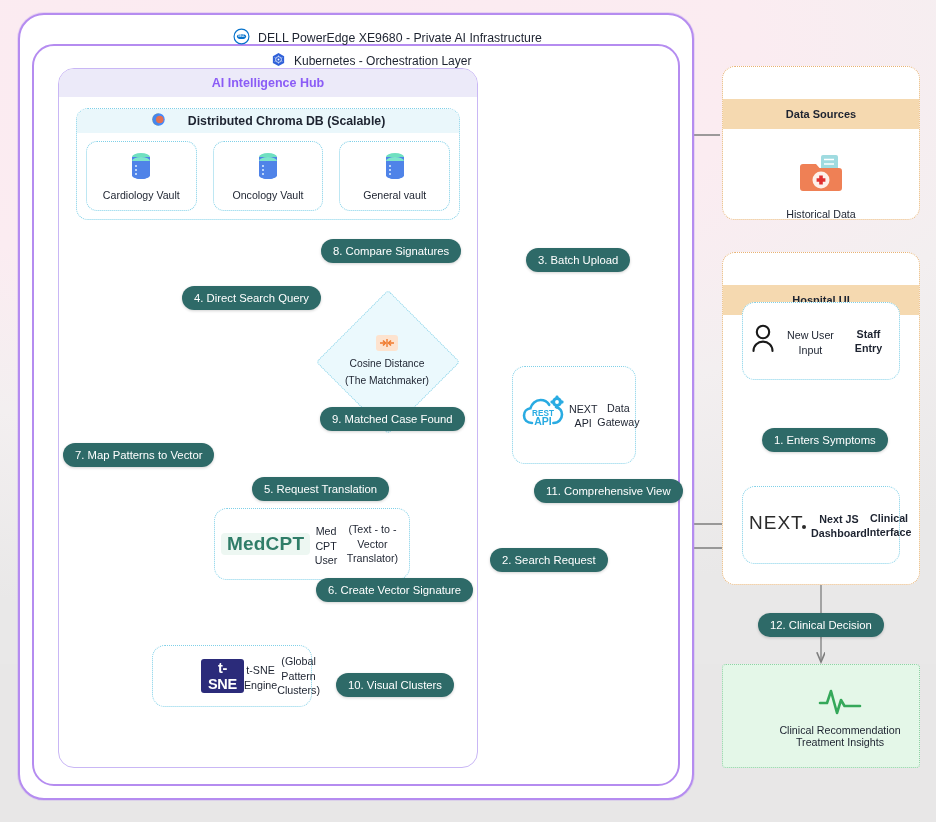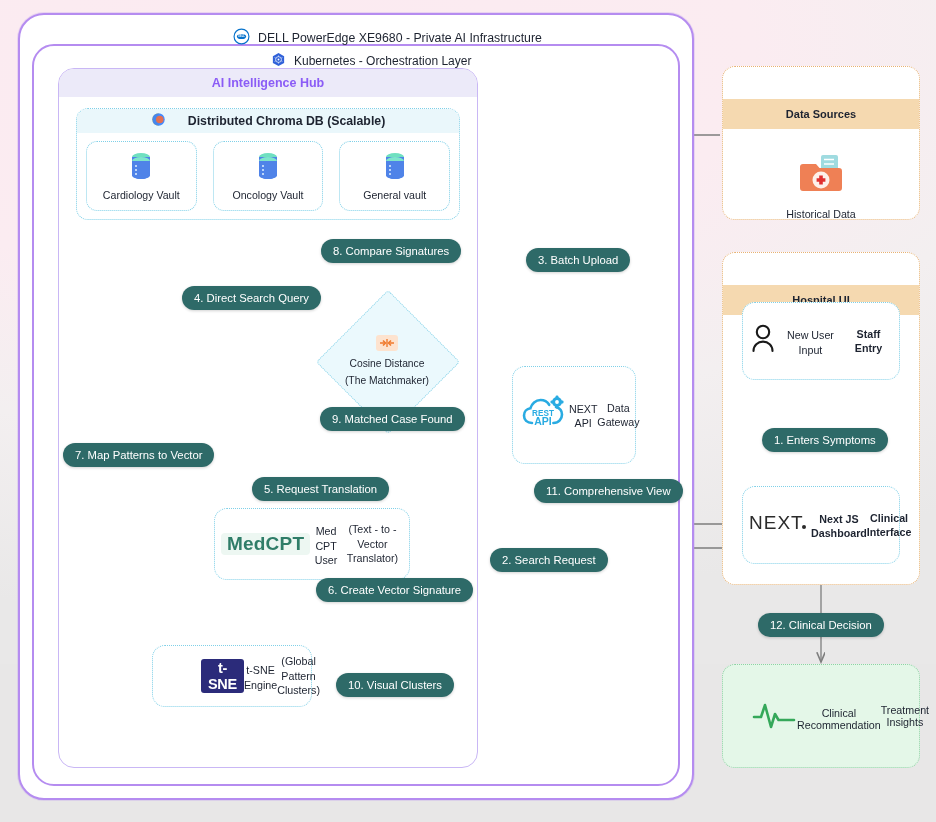--- a/index.html
+++ b/index.html
@@ -58,22 +58,22 @@
   .pill{position:absolute;background:#2e6a68;color:#fff;border-radius:13px;height:24px;
      display:flex;align-items:center;justify-content:center;padding:0 12px;white-space:nowrap;
      font-size:11.3px;box-shadow:0 1px 3px rgba(0,0,0,.18);}
 
   
   .panel{border:1.5px dotted #e8b272;border-radius:13px;background:#ffffff;overflow:hidden;}
   .panel-head{height:30px;background:#f5d9b0;display:flex;align-items:center;justify-content:center;
      font-size:11px;color:#1d2330;font-weight:600;margin-top:32px;}
   .panel-body{display:flex;flex-direction:column;align-items:center;justify-content:center;}
 
-  .green-node{border:1.5px dotted #8ed2a4;border-radius:13px;background:#e4f7e8;
-     display:flex;align-items:center;justify-content:center;text-align:center;padding-left:38px;}
+  .green-node{border:1.5px dotted #8ed2a4;border-radius:4px;background:#e4f7e8;
+     display:flex;flex-direction:column;align-items:center;justify-content:center;text-align:center;padding-left:38px;}
 
   .medcpt{left:214px;top:508px;width:196px;height:72px;}
   .medcpt .brand{font-size:19px;font-weight:800;color:#2f7d68;background:#edf7f2;padding:0 6px;
      border-radius:4px;letter-spacing:.2px;}
   .tsne{left:152px;top:645px;width:160px;height:62px;padding-left:48px;}
   .tsne .brand{font-size:14.5px;font-weight:800;color:#ffffff;background:#2b2b7a;
      padding:1px 7px;border-radius:3px;letter-spacing:-.3px;}
   .restapi{left:512px;top:366px;width:124px;height:98px;}
 
   .nextlogo{font-size:19px;color:#2a2a2a;letter-spacing:1px;font-weight:400;}

